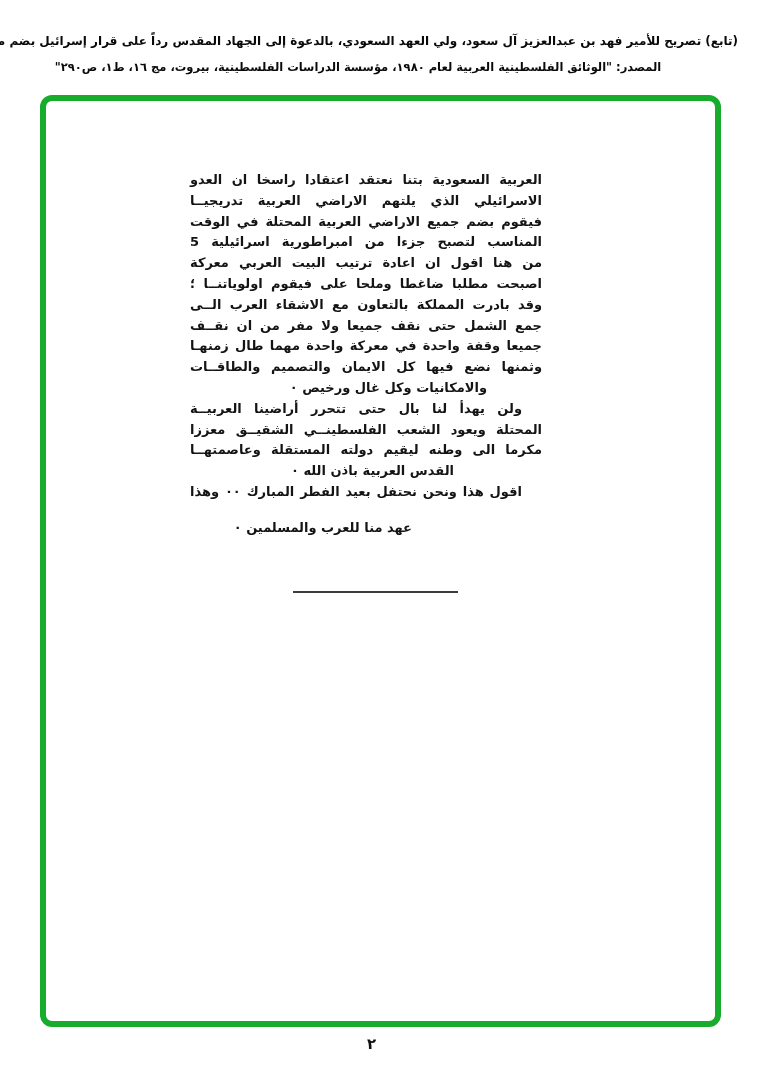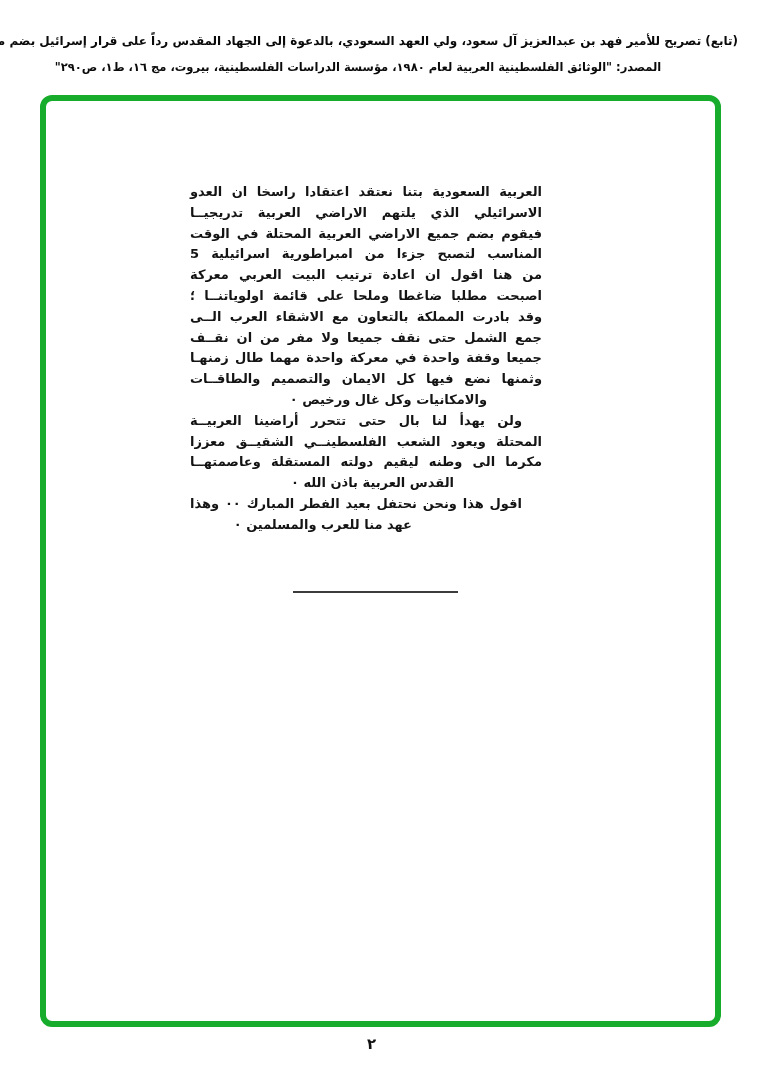--- a/index.html
+++ b/index.html
@@ -42,39 +42,39 @@
     top: 95px;
     width: 669px;
     height: 920px;
     border: 6px solid #17ac2b;
     border-radius: 12px;
     background: transparent;
   }
   .body-text {
     position: absolute;
     left: 190px;
-    top: 182px;
+    top: 170px;
     width: 352px;
     direction: rtl;
     font-size: 13px;
     font-weight: bold;
     line-height: 20.8px;
     color: #141414;
   }
   .bline {
     text-align: justify;
     text-align-last: justify;
     height: 20.8px;
     overflow: visible;
   }
   .bline.short { text-align: center; text-align-last: right; }
   .ind20  { padding-right: 20px; }
   .ind55  { padding-right: 55px; }
   .ind88  { padding-right: 88px; }
-  .ind130 { padding-right: 130px; }
+  .ind130 { padding-right: 130px; margin-top: 15px; }
   .sep-rule {
     position: absolute;
     left: 293px;
     top: 591px;
     width: 165px;
     height: 2px;
     background: #3c3c3c;
   }
   .page-number {
     position: absolute;
@@ -97,21 +97,21 @@
   <div class="header-line2">المصدر: "الوثائق الفلسطينية العربية لعام ١٩٨٠،  مؤسسة الدراسات الفلسطينية، بيروت، مج ١٦، ط١، ص٢٩٠"</div>
 
   <div class="frame" style="border-color: rgb(23, 172, 43);"></div>
 
   <div class="body-text">
       <div class="bline">العربية السعودية بتنا نعتقد اعتقادا راسخا ان العدو</div>
       <div class="bline">الاسرائيلي الذي يلتهم الاراضي العربية تدريجيــا</div>
       <div class="bline">فيقوم بضم جميع الاراضي العربية المحتلة في الوقت</div>
       <div class="bline">المناسب لتصبح جزءا من امبراطورية اسرائيلية 5</div>
       <div class="bline">من هنا اقول ان اعادة ترتيب البيت العربي معركة</div>
-      <div class="bline">اصبحت مطلبا ضاغطا وملحا على قائمة اولوياتنــا ؛</div>
+      <div class="bline">اصبحت مطلبا ضاغطا وملحا على فيقوم اولوياتنــا ؛</div>
       <div class="bline">وقد بادرت المملكة بالتعاون مع الاشقاء العرب الــى</div>
       <div class="bline">جمع الشمل حتى نقف جميعا ولا مفر من ان نقــف</div>
       <div class="bline">جميعا وقفة واحدة في معركة واحدة مهما طال زمنهـا</div>
       <div class="bline">وثمنها نضع فيها كل الايمان والتصميم والطاقــات</div>
       <div class="bline short ind55">والامكانيات وكل غال ورخيص ٠</div>
       <div class="bline ind20">ولن يهدأ لنا بال حتى تتحرر أراضينا العربيــة</div>
       <div class="bline">المحتلة ويعود الشعب الفلسطينــي الشقيــق معززا</div>
       <div class="bline">مكرما الى وطنه ليقيم دولته المستقلة وعاصمتهــا</div>
       <div class="bline short ind88">القدس العربية باذن الله ٠</div>
       <div class="bline ind20">اقول هذا ونحن نحتفل بعيد الفطر المبارك ٠٠ وهذا</div>

